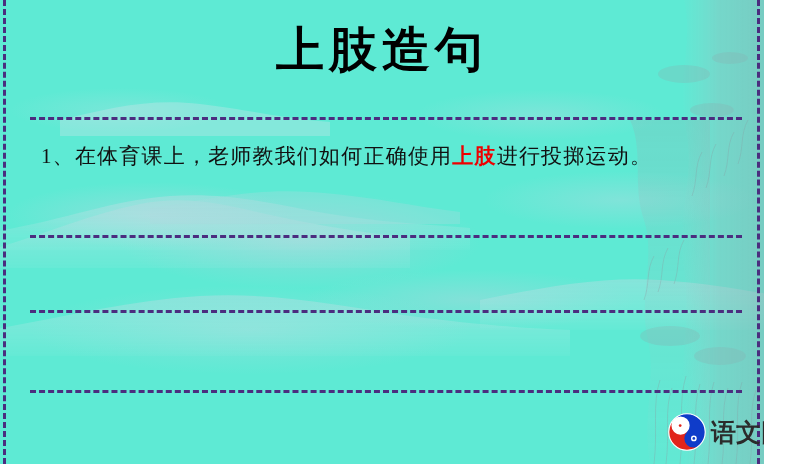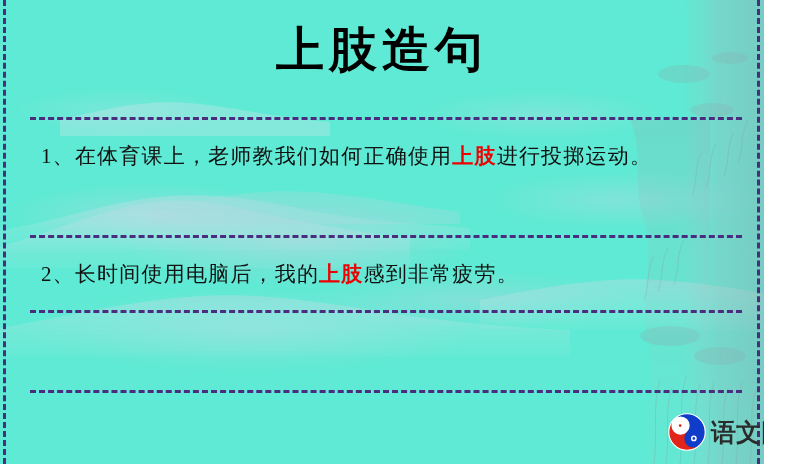--- a/index.html
+++ b/index.html
@@ -207,21 +207,20 @@
 
   <div class="hdash" style="top:117px;"></div>
   <div class="hdash" style="top:235px;"></div>
   <div class="hdash" style="top:310px;"></div>
   <div class="hdash" style="top:390px;"></div>
 
   <div id="title">上肢造句</div>
 
   <div class="sentence" style="top:133px;"><span>1、</span><span>在体育课上，老师教我们如何正确使用</span><span class="kw">上肢</span><span>进行投掷运动。</span></div>
 
-  <div class="sentence" style="top:251px;"><span>2、</span><span>长时间使用电脑后，我的</span><span class="kw">上肢</span><span>感到非常疲劳。</span></div>
 
 
   <div id="logo">
     <svg id="logo-mark" viewBox="0 0 100 100" xmlns="http://www.w3.org/2000/svg">
       <circle cx="50" cy="50" r="48" fill="#ffffff"></circle>
 
       <path d="M50,2 A48,48 0 0,0 50,98 A24,24 0 0,0 50,50 A24,24 0 0,1 50,2 Z" fill="#e1251b" transform="rotate(-45 50 50)"></path>
 
       <path d="M50,2 A48,48 0 0,1 50,98 A24,24 0 0,1 50,50 A24,24 0 0,0 50,2 Z" fill="#0f3cc9" transform="rotate(-45 50 50)"></path>
 

